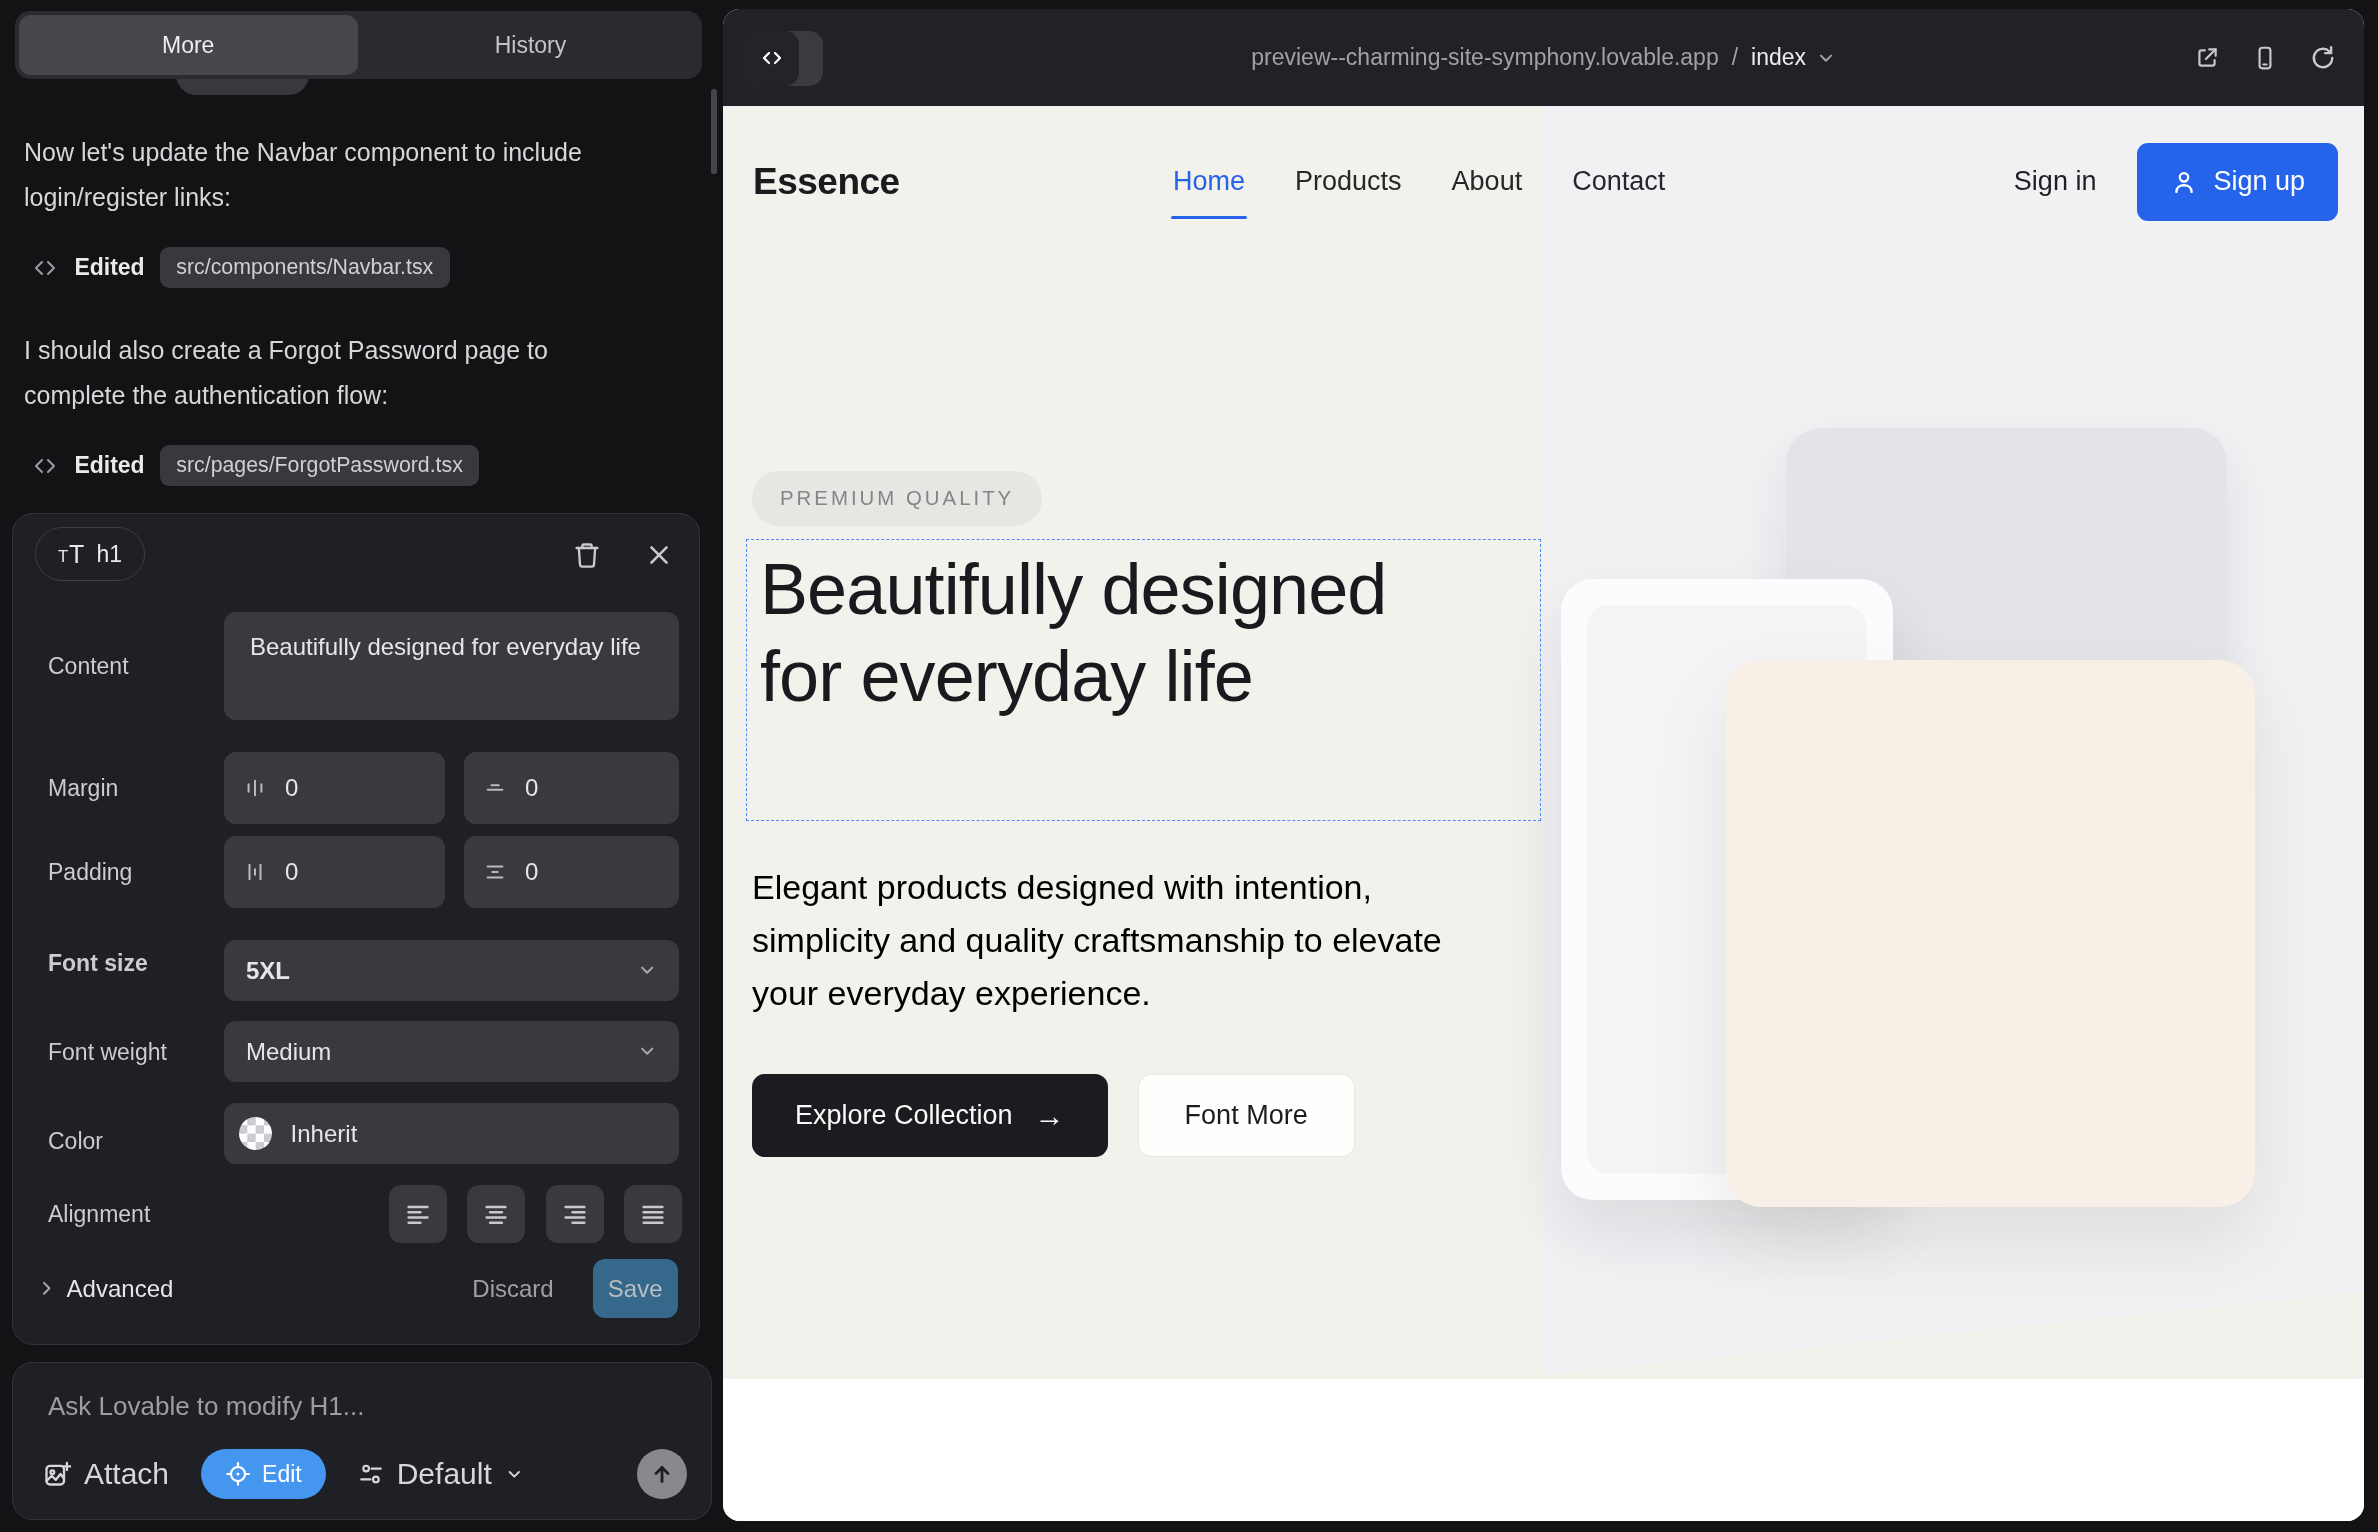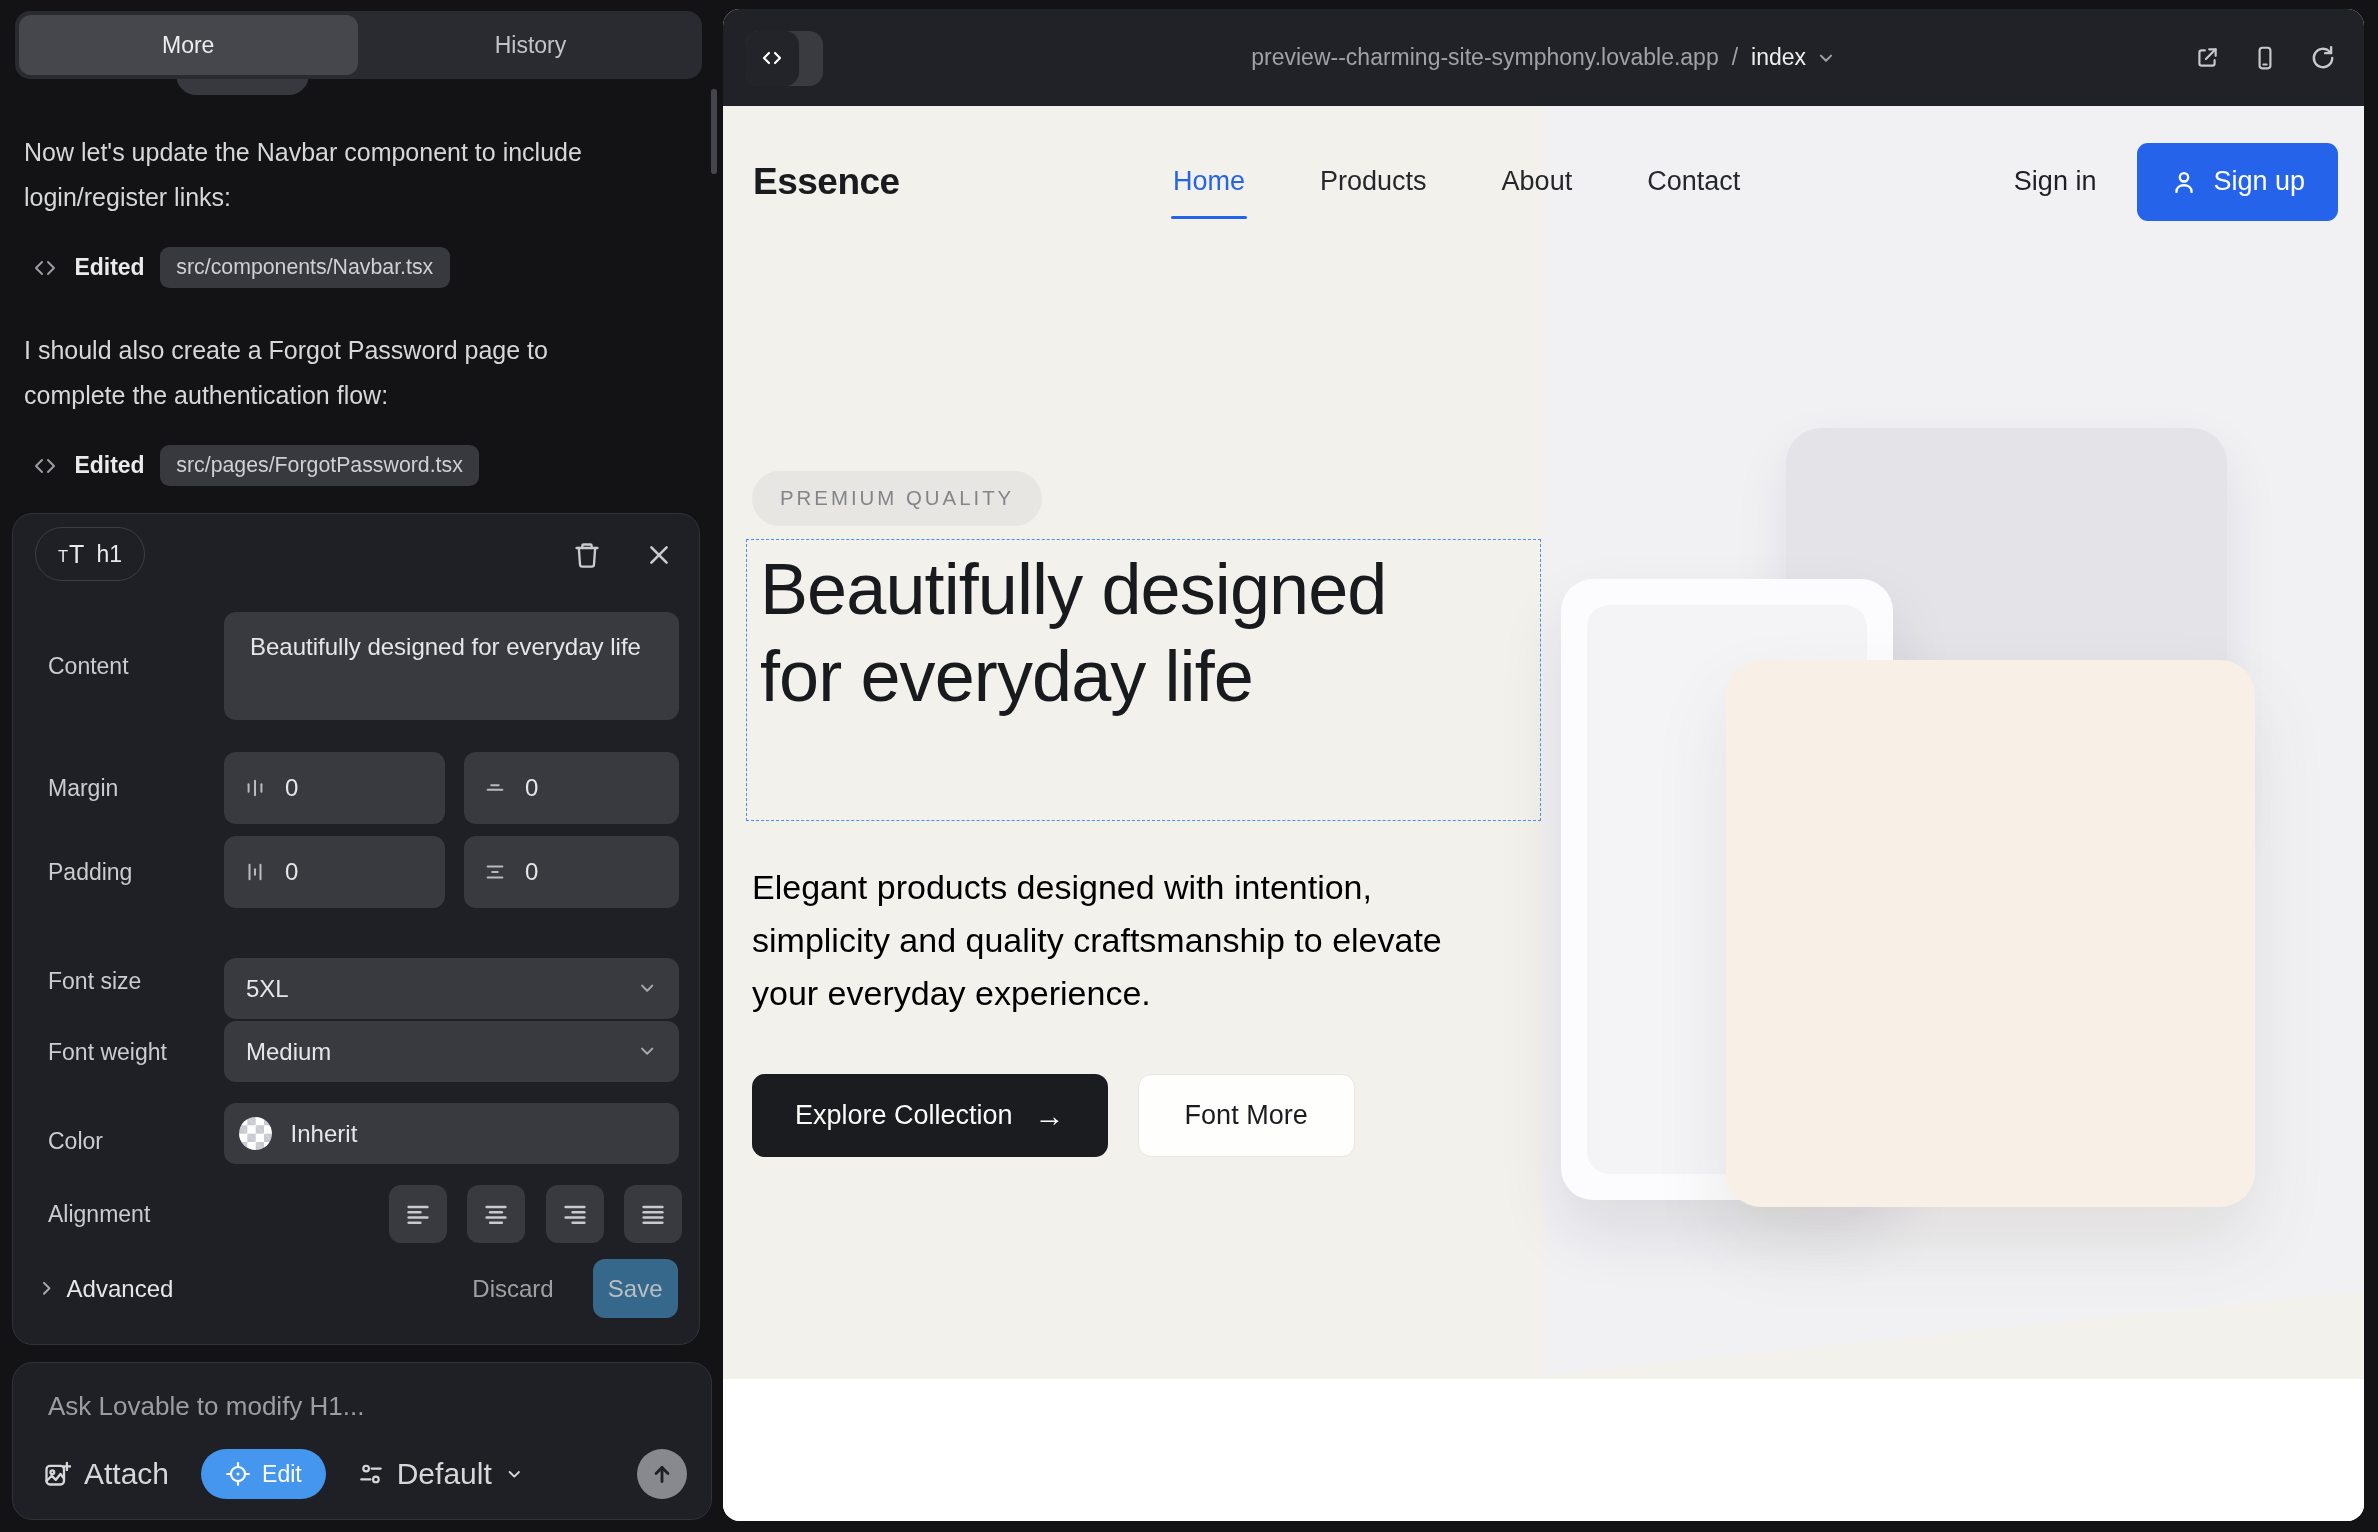--- a/index.html
+++ b/index.html
@@ -70,21 +70,21 @@
   .viewport{position:absolute;left:0;top:97px;right:0;bottom:0;background:#fff;}
   .hero{position:relative;width:100%;height:1273px;background:#f2f1eb;overflow:hidden;}
   .gray-panel{position:absolute;left:820px;top:0;right:0;bottom:0;background:#f1f1f4;clip-path:polygon(0 0,100% 0,100% calc(100% - 88px),0 calc(100% - 4.6px));}
   .rect-gray{position:absolute;left:1063px;top:322px;width:441px;height:411px;border-radius:35px;background:#e4e3e8;box-shadow:0 24px 56px rgba(30,30,50,.08);}
   .card-white{position:absolute;left:838px;top:473px;width:332px;height:621px;border-radius:32px;background:#fcfcfe;box-shadow:0 32px 65px rgba(30,30,50,.10);}
   .card-white-inner{position:absolute;left:26px;top:26px;right:26px;bottom:26px;border-radius:22px;background:#f4f4f7;}
   .rect-cream{position:absolute;left:1003px;top:554px;width:529px;height:547px;border-radius:35px;background:#f8efe7;box-shadow:0 37px 74px rgba(80,60,30,.10);}
 
   .navbar{position:absolute;left:0;top:0;right:0;height:151px;}
   .brand{position:absolute;left:30px;top:0;height:151px;display:flex;align-items:center;font-size:37px;font-weight:700;color:#1a1b1e;letter-spacing:-0.5px;}
-  .nav-links{position:absolute;left:450px;top:0;height:151px;display:flex;align-items:center;gap:75px;font-size:27px;color:#26272b;}
+  .nav-links{position:absolute;left:450px;top:0;height:151px;display:flex;align-items:center;gap:50px;font-size:27px;color:#26272b;}
   .nav-link{position:relative;cursor:default;}
   .nav-link.active{color:#2563eb;}
   .nav-underline{position:absolute;left:-1.9px;right:-1.9px;bottom:-22px;height:3.7px;background:#2563eb;border-radius:1.9px;}
   .auth{position:absolute;right:26px;top:0;height:151px;display:flex;align-items:center;gap:41px;}
   .signin{font-size:27px;color:#1e1f22;background:none;border:none;padding:0;}
   .signup{height:78px;padding:0 33px;border-radius:11px;background:#2563eb;color:#fff;font-size:27px;display:flex;align-items:center;gap:15px;border:none;}
 
   .badge{position:absolute;left:29px;top:365px;display:inline-flex;align-items:center;padding:16px 28px;background:#e7e6e3;border-radius:927px;font-size:20.4px;letter-spacing:3px;color:#84858a;}
   .selection{position:absolute;left:23px;top:433px;width:795px;height:282px;border:1.9px dashed #4c8df5;}
   .headline{margin:5.6px 0 0 13px;font-size:72px;line-height:87px;font-weight:500;color:#191a1d;letter-spacing:-0.9px;width:705px;}
@@ -208,21 +208,21 @@
             <svg width="22" height="22" viewBox="0 0 24 24" fill="none" stroke="#b9babe" stroke-width="2.2" stroke-linecap="round">
               <line x1="4" y1="6" x2="20" y2="6"></line>
               <line x1="9" y1="12" x2="15" y2="12"></line>
               <line x1="4" y1="18" x2="20" y2="18"></line>
             </svg>
           </span>
         <span>0</span>
       </div>
     </div>
 
-    <div class="e-row" style="top:444px;height:46px;">
+    <div class="e-row" style="top:426px;height:46px;font-weight:bold;">
       <span class="e-label">Font size</span>
       <div class="ctrl select">
         <span>5XL</span>
         <span>
             <svg width="20.4" height="20.4" viewBox="0 0 24 24" fill="none" stroke="#a7a8ac" stroke-width="2.4" stroke-linecap="round" stroke-linejoin="round">
               <polyline points="6 9 12 15 18 9"></polyline>
             </svg>
           </span>
       </div>
     </div>

